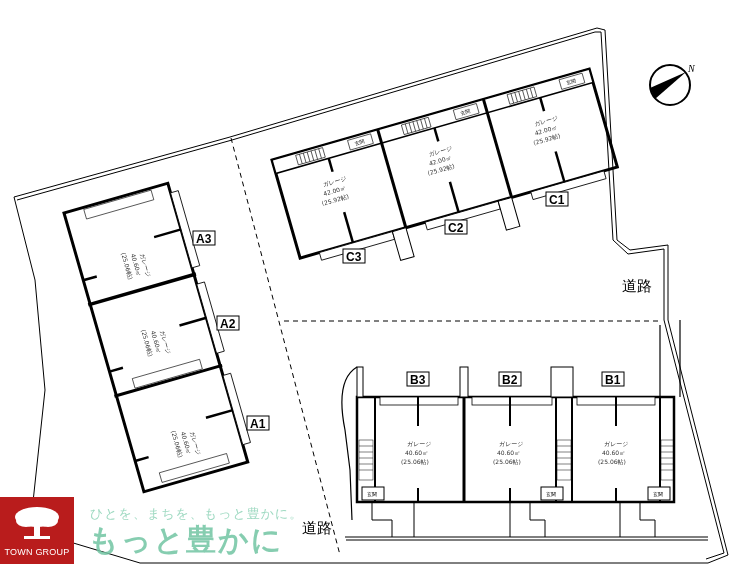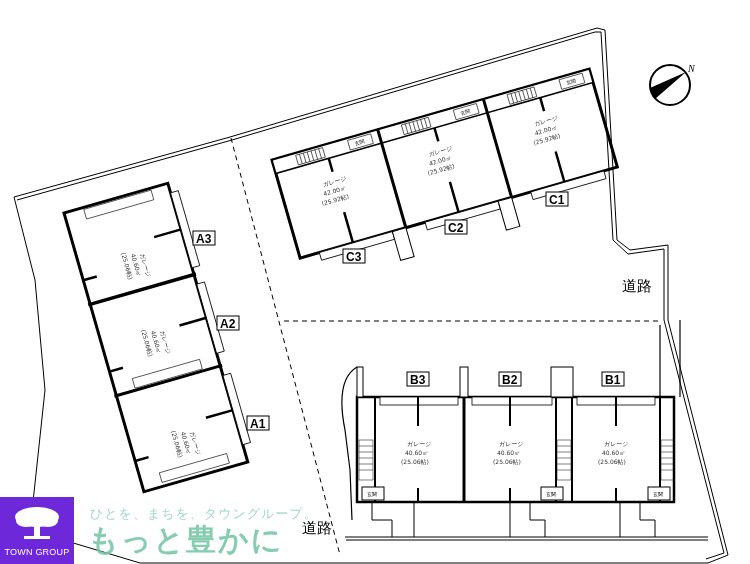--- a/index.html
+++ b/index.html
@@ -4,21 +4,21 @@
 <style>
   html, body { margin: 0; padding: 0; background: #ffffff; }
   body { width: 750px; height: 564px; position: relative; overflow: hidden;
          font-family: "DejaVu Sans", "Liberation Sans", sans-serif; }
   #plan { position: absolute; left: 0; top: 0; width: 750px; height: 564px; }
   .unit-label { font-family: "Liberation Sans", sans-serif; font-size: 12px; font-weight: bold; fill: #000; }
   .room-text { font-family: "DejaVu Sans", sans-serif; font-size: 6px; fill: #333; }
   .road-text { font-family: "DejaVu Sans", sans-serif; font-size: 15px; fill: #000; }
   .entr-text { font-family: "DejaVu Sans", sans-serif; font-size: 5px; fill: #000; }
   .brand-box { position: absolute; left: 0; top: 497px; width: 74px; height: 67px;
-               background: #6d28d9; }
+               background: #b91c1c; }
   .brand-name { position: absolute; left: 0; bottom: 7px; width: 74px; text-align: center;
                 color: #fff; font-family: "Liberation Sans", sans-serif; font-size: 9px; letter-spacing: 0.2px; }
   .tree { position: absolute; left: 12px; top: 8px; width: 50px; height: 36px; }
   .slogan { position: absolute; left: 90px; top: 505px; color: #8ed3b7;
             font-family: "DejaVu Sans", sans-serif; font-size: 13px; letter-spacing: 1px; opacity: .85; }
   .brand-kana { position: absolute; left: 88px; top: 520px; color: #72c5a3;
                 font-family: "DejaVu Sans", sans-serif; font-size: 30px; font-weight: bold; letter-spacing: 2px; opacity: .85; }
 </style>
 </head>
 <body>
@@ -300,14 +300,14 @@
 <div class="brand-box">
   <svg class="tree" viewBox="0 0 50 36">
     <ellipse cx="25" cy="12" rx="22" ry="10" fill="#fff"></ellipse>
     <ellipse cx="14" cy="16" rx="10" ry="6" fill="#fff"></ellipse>
     <ellipse cx="36" cy="16" rx="10" ry="6" fill="#fff"></ellipse>
     <rect x="22" y="18" width="6" height="14" fill="#fff"></rect>
     <rect x="12" y="31" width="26" height="3" fill="#fff"></rect>
   </svg>
   <div class="brand-name">TOWN GROUP</div>
 </div>
-<div class="slogan">ひとを、まちを、タウングループ。</div>
+<div class="slogan">ひとを、まちを、もっと豊かに。</div>
 <div class="brand-kana">もっと豊かに</div>
 
 </body></html>

